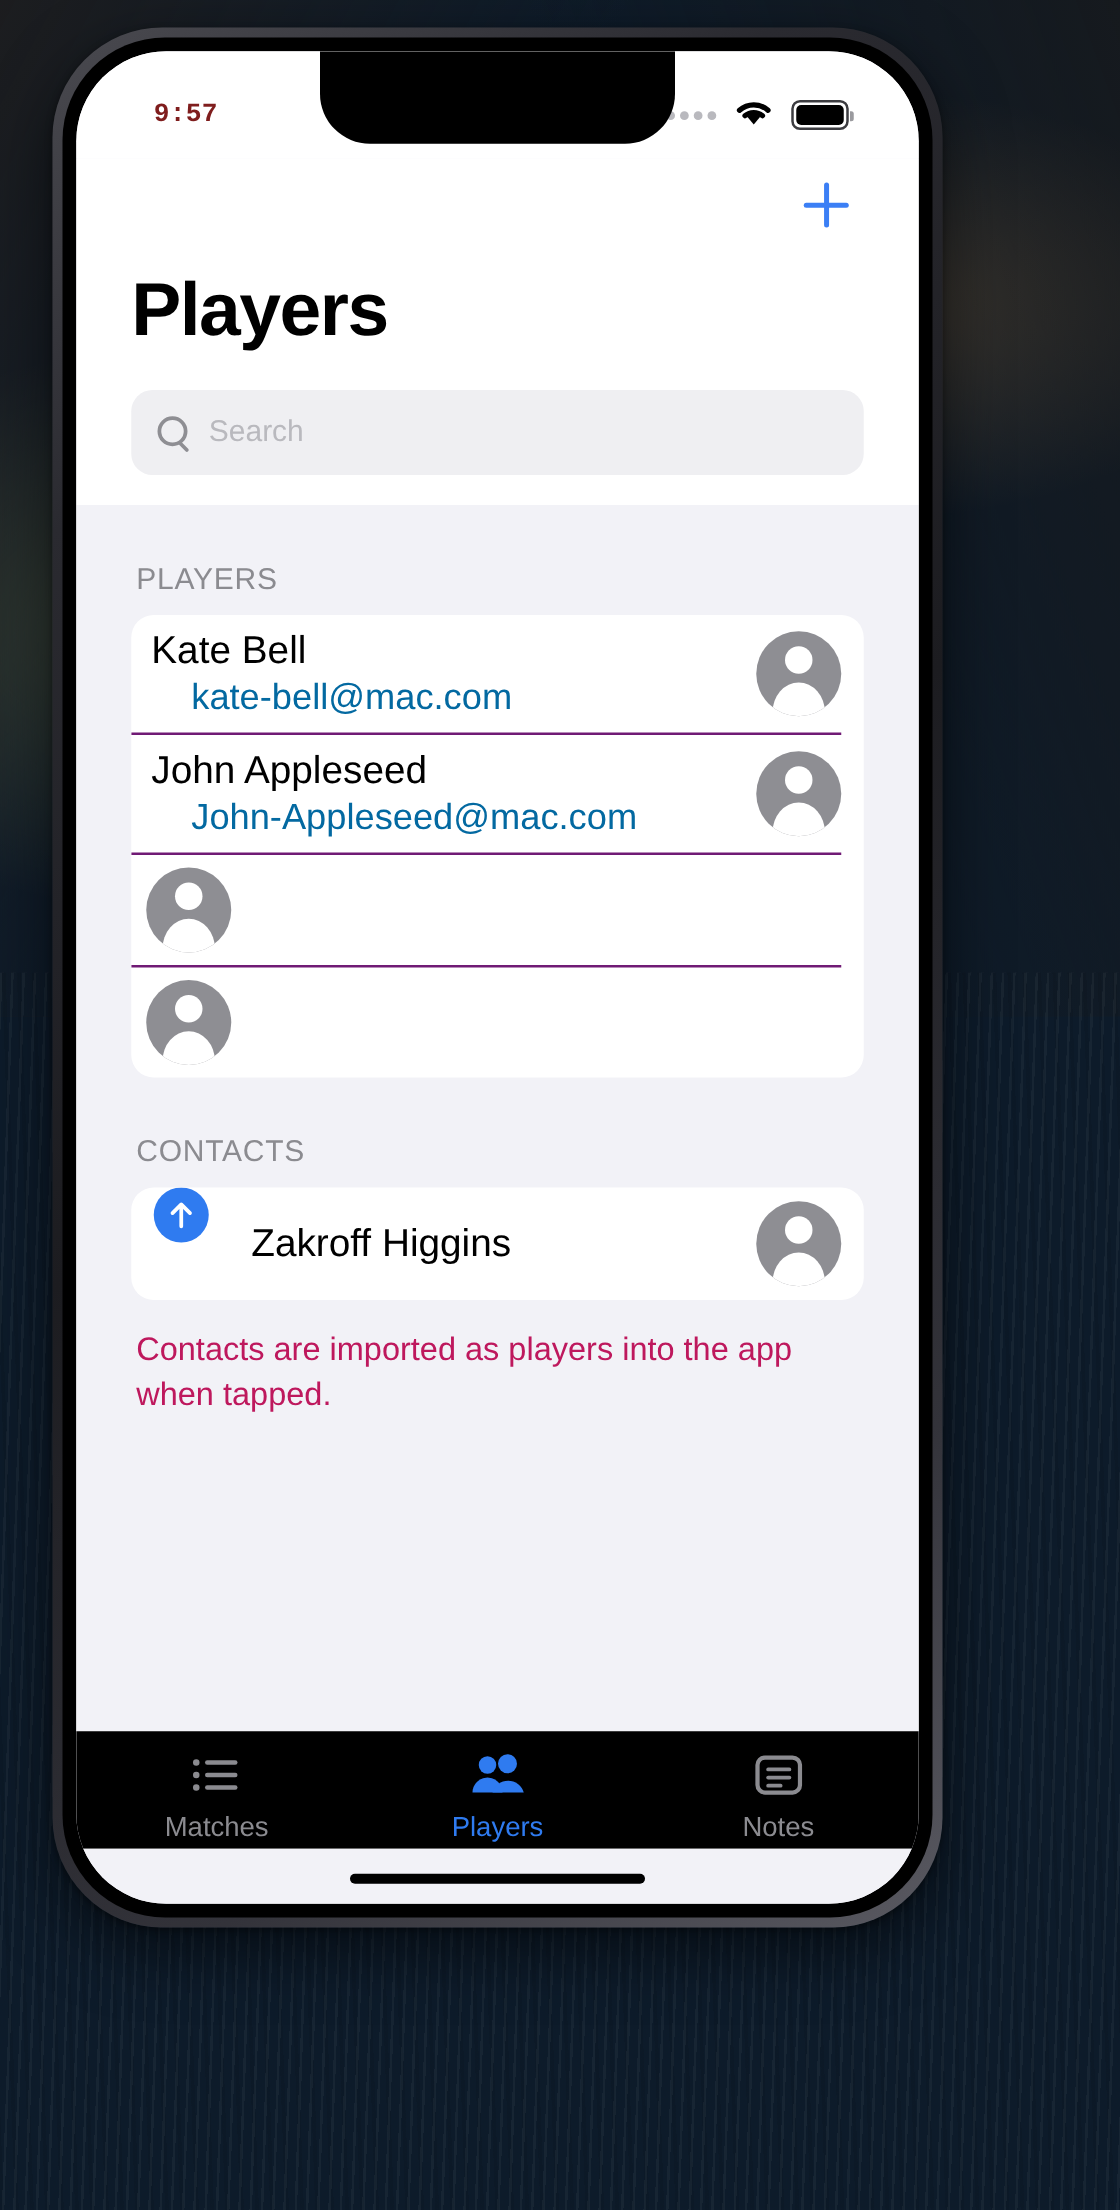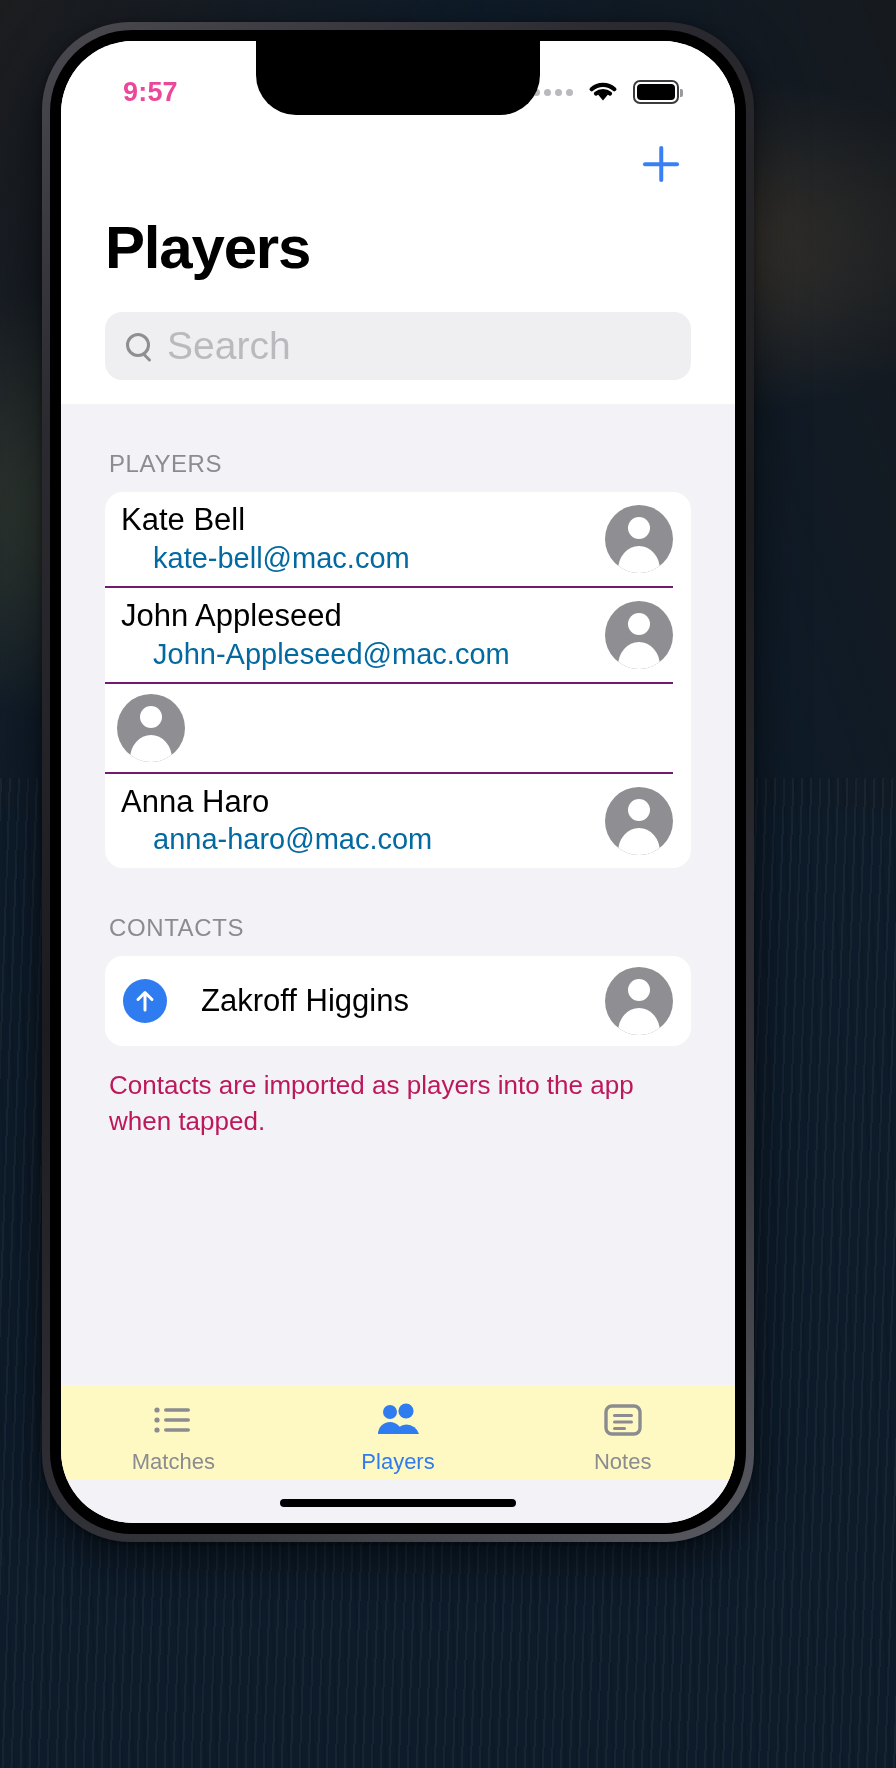--- a/index.html
+++ b/index.html
@@ -97,24 +97,25 @@
     height: 86px;
     flex: 0 0 86px;
     background: #ffffff;
     display: flex;
     align-items: center;
     justify-content: space-between;
     padding: 16px 56px 0 62px;
     z-index: 30;
   }
   .status-time {
-    font-size: 27px;
+    font-size: 21px;
     font-weight: bold;
-    color: #ec4899;
+    color: #7f1d1d;
     letter-spacing: .2px;
+    font-family: Liberation Mono, monospace;
   }
   .status-right {
     display: flex;
     align-items: center;
     gap: 13px;
   }
   .sig-dots {
     display: flex;
     gap: 4px;
     align-items: flex-end;
@@ -209,21 +210,21 @@
   .search-icon::after {
     content: "";
     position: absolute;
     right: 1px; bottom: 1px;
     width: 10px; height: 3px;
     background: #8e8e93;
     border-radius: 2px;
     transform: rotate(45deg);
   }
   .search-placeholder {
-    font-size: 39px;
+    font-size: 24px;
     color: #b9b9be;
   }
 
   
   .content {
     flex: 1 1 auto;
     background: #f2f2f7;
     overflow: hidden;
     padding: 0 0 0 0;
   }
@@ -237,21 +238,21 @@
 
   .card {
     background: #ffffff;
     border-radius: 18px;
     margin: 0 44px;
     overflow: hidden;
   }
 
   .row {
     display: flex;
-    align-items: center;
+    align-items: flex-start;
     padding: 0 18px 0 0;
     min-height: 90px;
     position: relative;
     cursor: pointer;
   }
   .row + .row .row-inner { border-top: 2px solid #701a75; }
   .row-inner {
     flex: 1 1 auto;
     display: flex;
     align-items: center;
@@ -318,21 +319,21 @@
     font-size: 26px;
     color: #be185d;
     line-height: 1.38;
     padding: 22px 48px 0 48px;
     max-width: 640px;
   }
 
   
   .tab-bar {
     flex: 0 0 auto;
-    background: #fef9c3;
+    background: #000000;
     display: flex;
     padding: 14px 0 4px 0;
     border-top: 1px solid rgba(0,0,0,0.0);
   }
   .tab {
     flex: 1 1 0;
     display: flex;
     flex-direction: column;
     align-items: center;
     gap: 9px;
@@ -428,24 +429,20 @@
         </div>
 
         <div class="row">
           <div class="row-inner">
             <div class="avatar"></div>
           </div>
         </div>
 
         <div class="row">
           <div class="row-inner">
-            <div class="row-text">
-              <div class="row-name">Anna Haro</div>
-              <div class="row-email">anna-haro@mac.com</div>
-            </div>
             <div class="avatar"></div>
           </div>
         </div>
 
       </div>
 
       <div class="section-header">CONTACTS</div>
       <div class="card">
 
         <div class="row">

